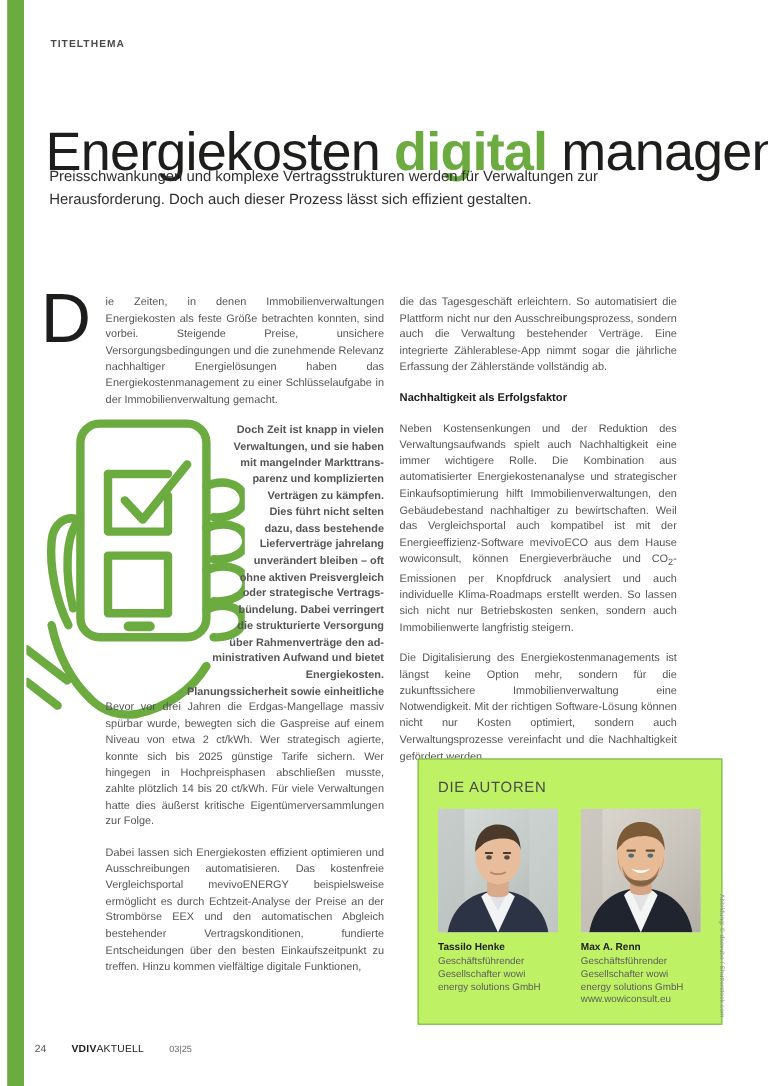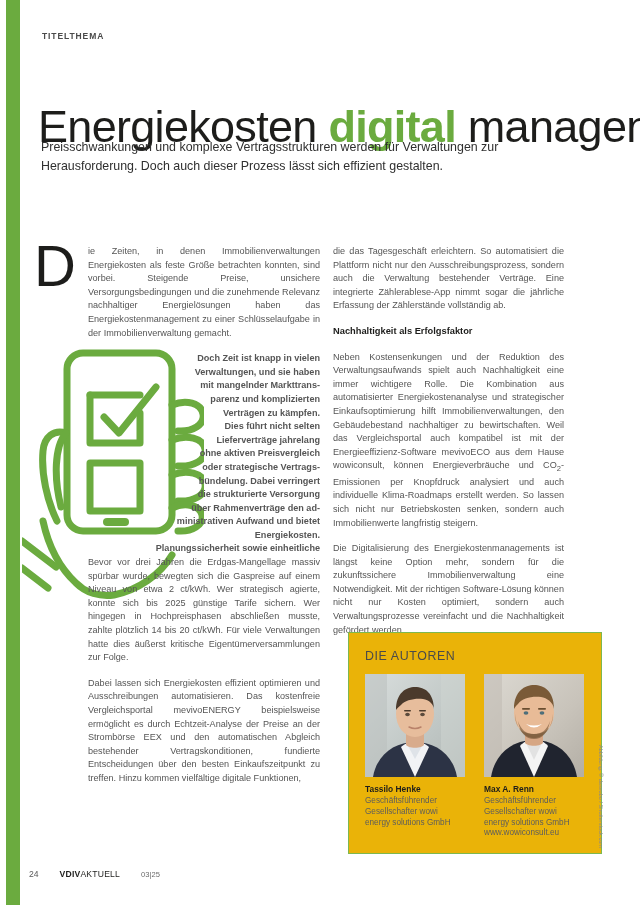--- a/index.html
+++ b/index.html
@@ -110,21 +110,21 @@
     width:182px;height:262px;
     pointer-events:none;
   }
 
   
   .authors{
     position:absolute;
     left:348px;top:632px;
     width:254px;height:222px;
     border:1.4px solid #7DB84F;
-    background:#eab308;
+    background:#bef264;
     box-sizing:border-box;
     padding:16px 16px 0 16px;
   }
   .authors-title{
     font-size:12.4px;
     letter-spacing:.6px;
     color:#4a4a4a;
     font-weight:400;
     margin:0 0 11px 0;
   }
@@ -226,21 +226,23 @@
     <div class="intro-block">
       <span class="dropcap">D</span>
       <p class="intro">ie Zeiten, in denen Immobilienverwaltungen Energiekosten als feste Größe betrachten konnten, sind vorbei. Steigende Preise, unsichere Versorgungsbedingungen und die zunehmende Relevanz nachhaltiger Energielösungen haben das Energiekostenmanagement zu einer Schlüsselaufgabe in der Immobilienverwaltung gemacht.</p>
       <div class="narrow">
         <span>Doch Zeit ist knapp in vielen</span>
         <span>Verwaltungen, und sie haben</span>
         <span>mit mangelnder Markttrans-</span>
         <span>parenz und komplizierten</span>
         <span>Verträgen zu kämpfen.</span>
         <span>Dies führt nicht selten</span>
+        <span>dazu, dass bestehende</span>
         <span>Lieferverträge jahrelang</span>
+        <span>unverändert bleiben – oft</span>
         <span>ohne aktiven Preisvergleich</span>
         <span>oder strategische Vertrags-</span>
         <span>bündelung. Dabei verringert</span>
         <span>die strukturierte Versorgung</span>
         <span>über Rahmenverträge den ad-</span>
         <span>ministrativen Aufwand und bietet</span>
         <span>Energiekosten.</span>
         <span>Planungssicherheit sowie einheitliche</span>
       </div>
     </div>

